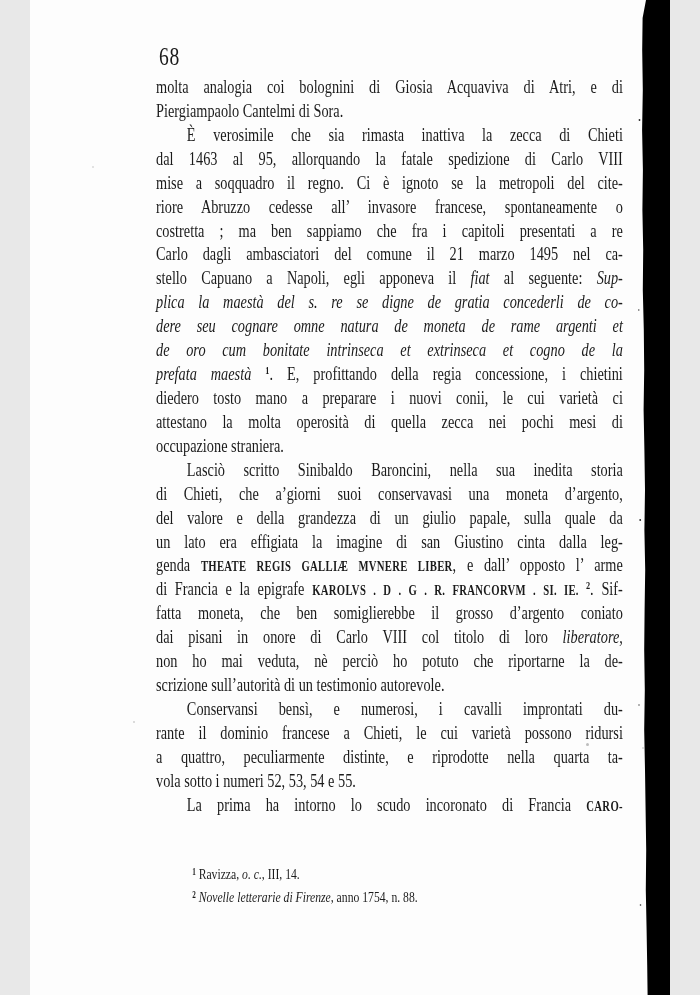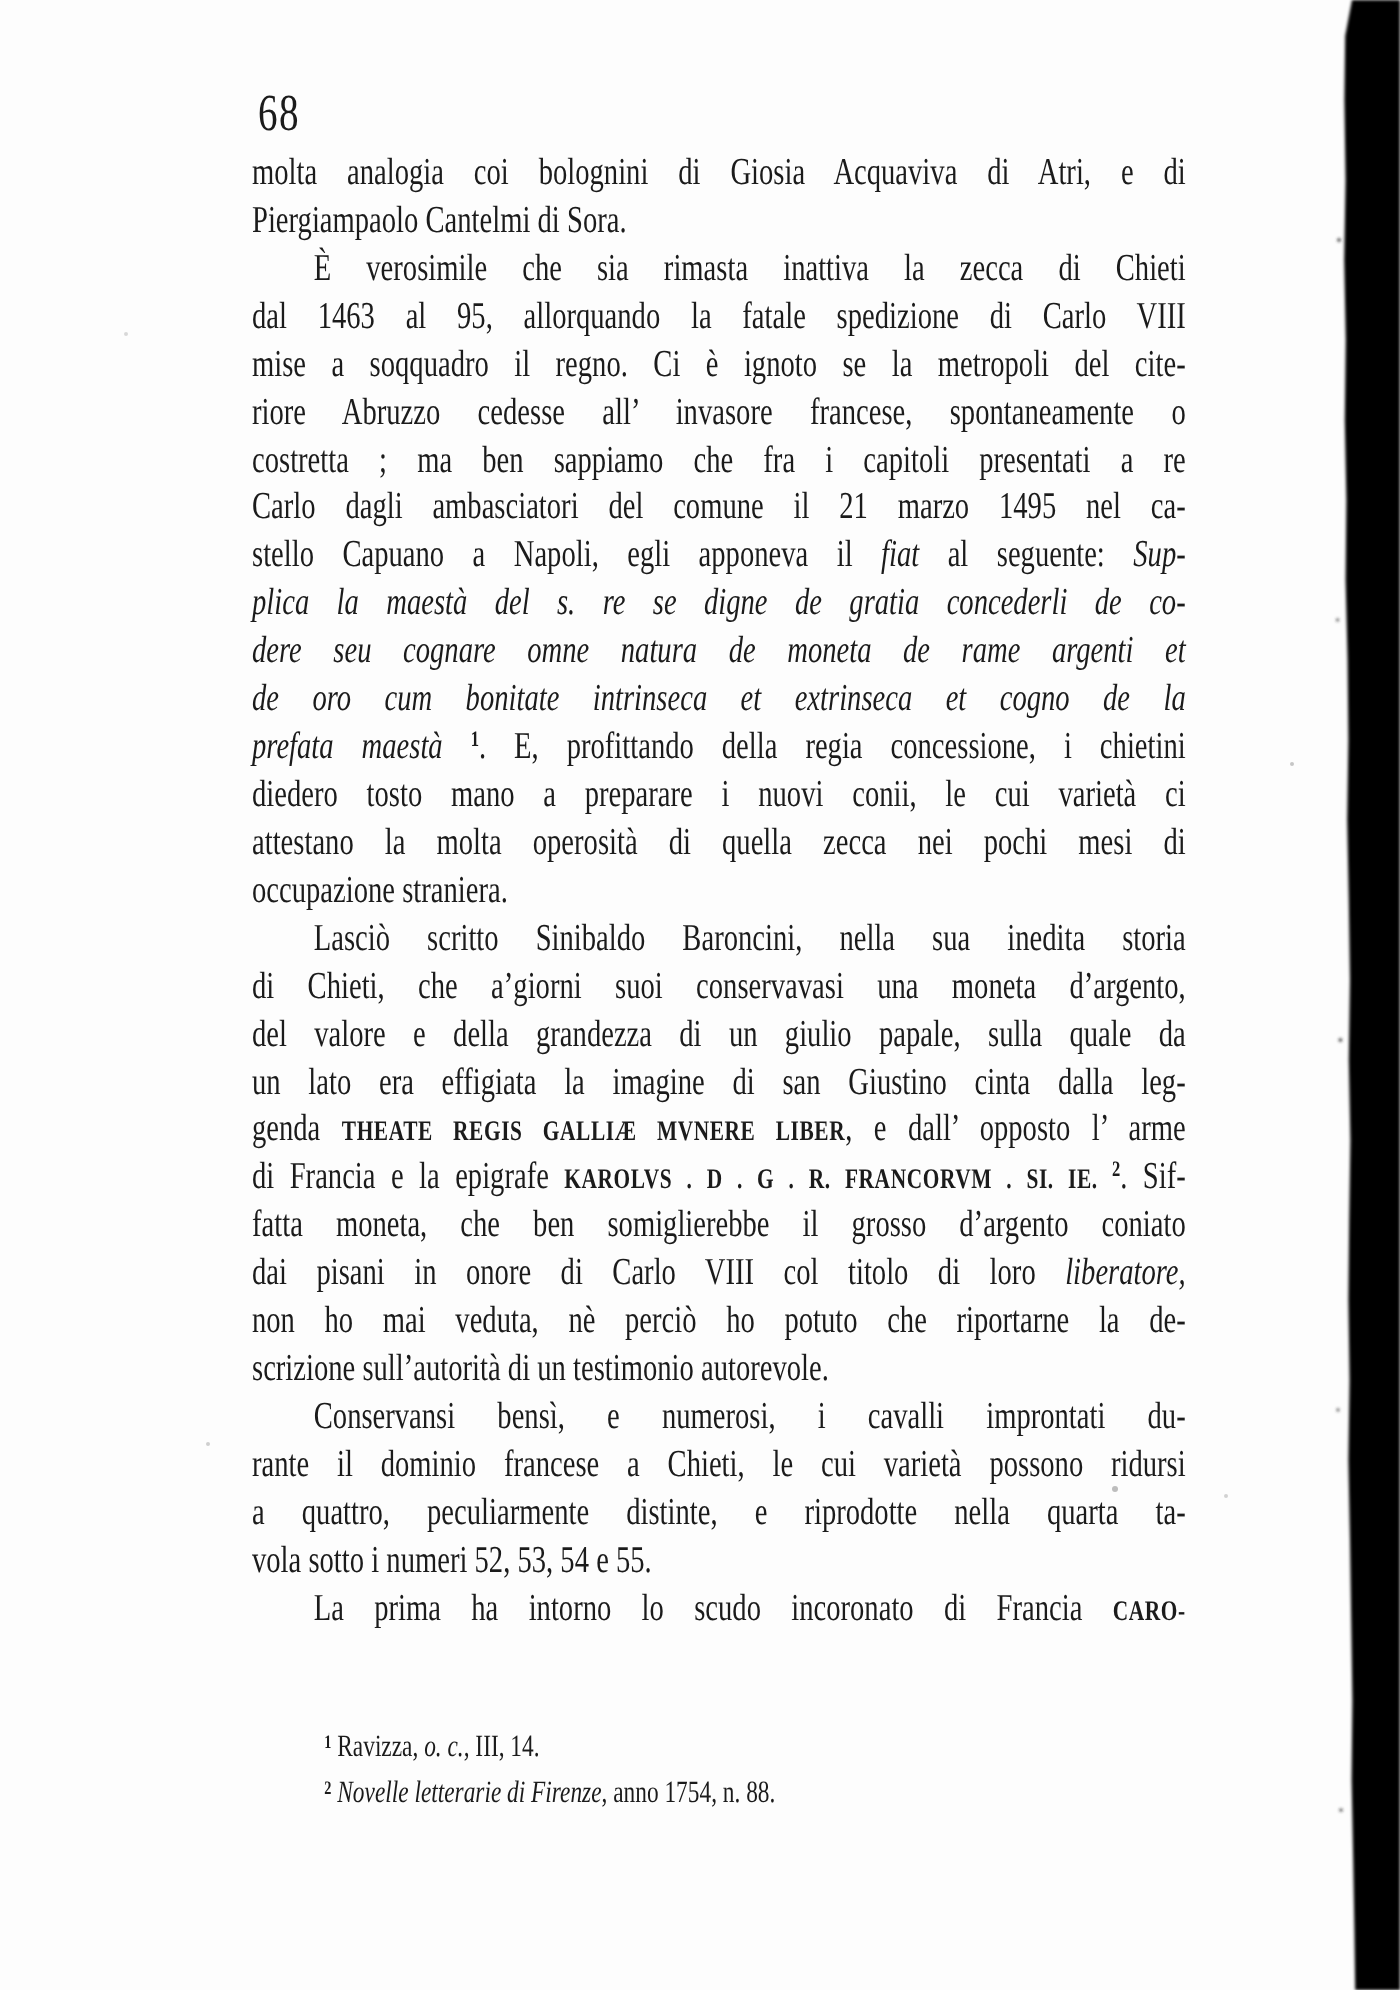--- a/index.html
+++ b/index.html
@@ -1,19 +1,19 @@
 <!DOCTYPE html>
 <html><head>
 <meta charset="utf-8">
 <style>
   html,body { margin:0; padding:0; }
   body { background:#e8e8e8; }
   .page {
     position:relative;
-    width:700px; height:995px;
+    width:640px; height:995px;
     margin:0 auto;
     background:#fdfdfd;
     overflow:hidden;
     font-family:"Liberation Serif","DejaVu Serif",serif;
     color:#1b1b1b;
   }
   
   .text-column {
     position:absolute;
     left:126px; top:42px;

